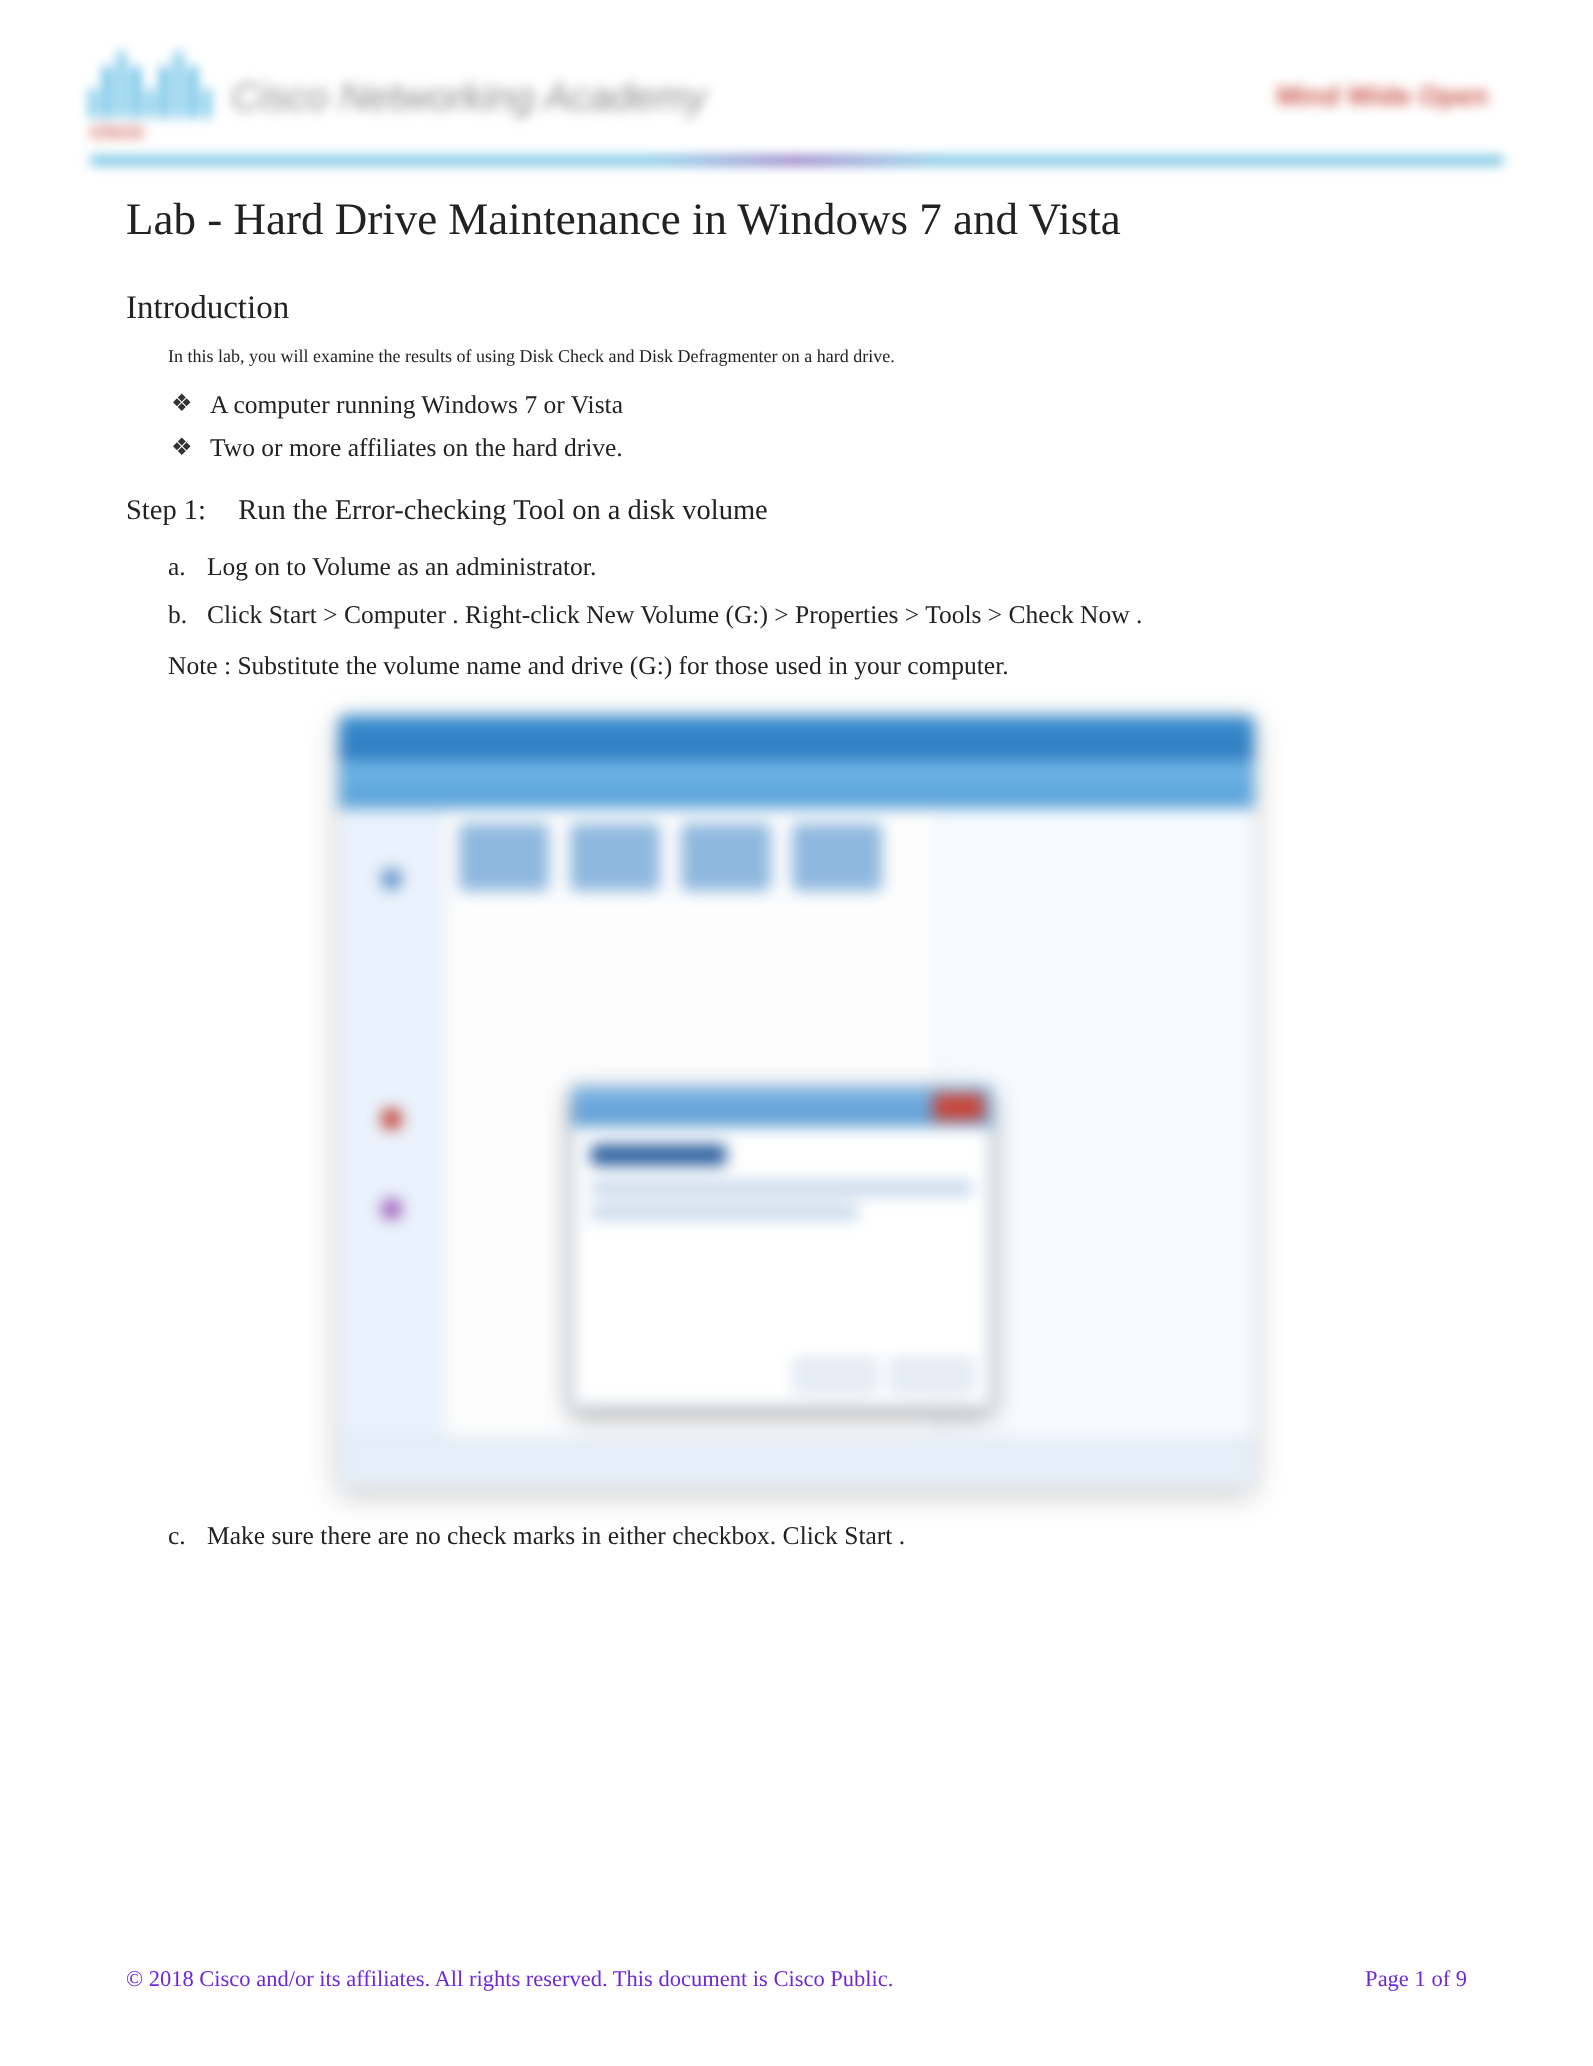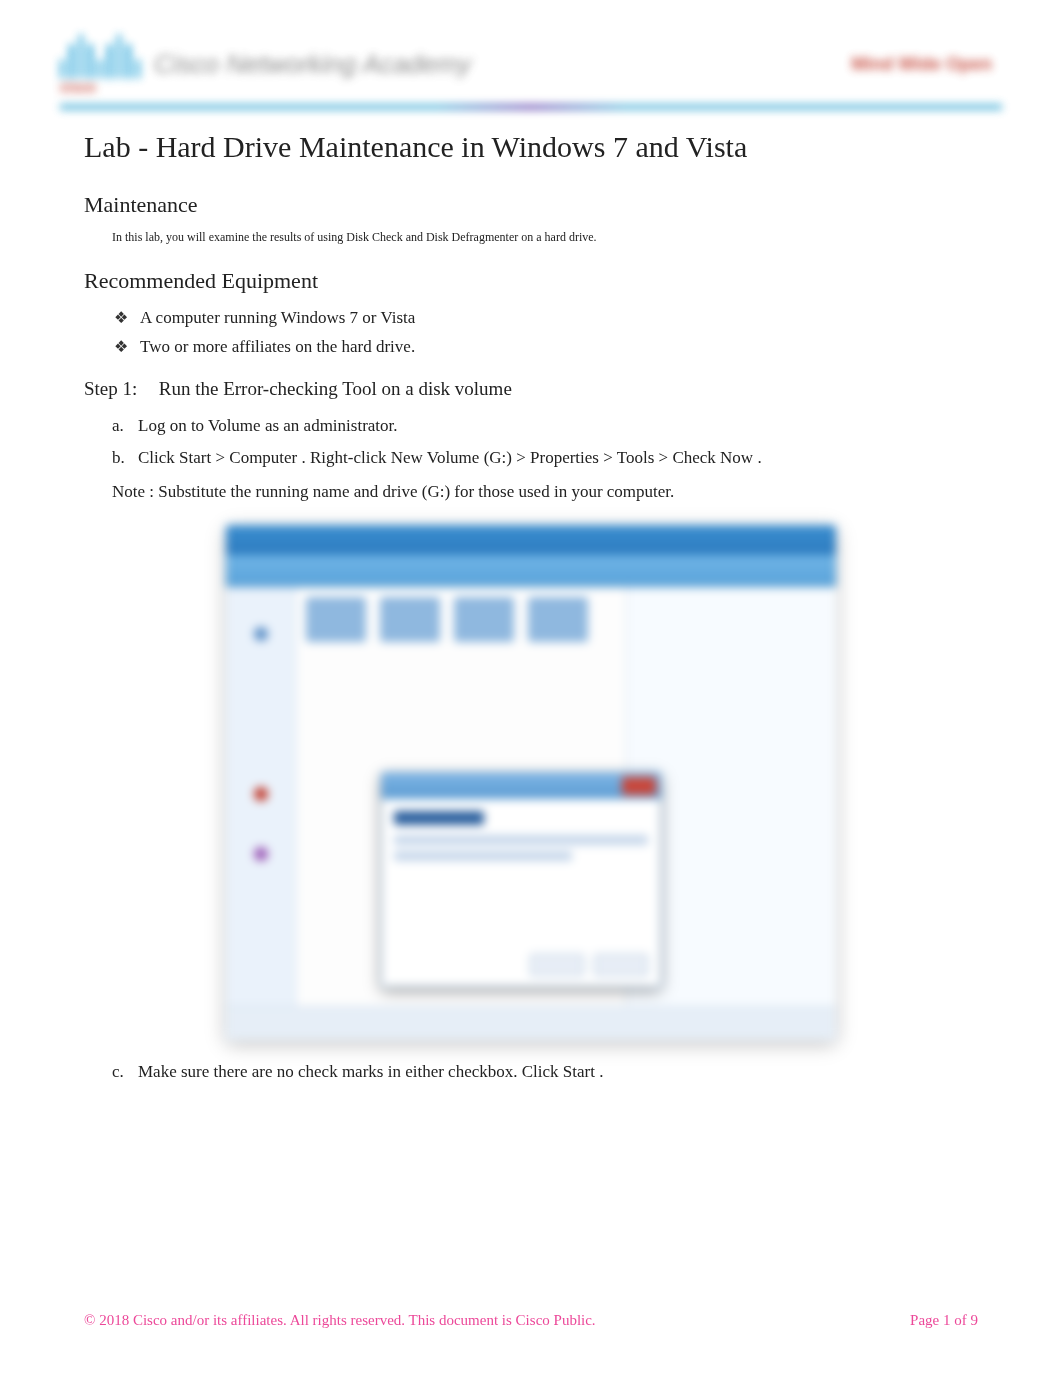--- a/index.html
+++ b/index.html
@@ -89,21 +89,21 @@
   .dialog .dlg-body{ padding:12px; }
   .dialog .dlg-heading{ height:14px; width:90px; background:#2a5f9e; margin-bottom:10px; border-radius:2px;}
   .dialog .dlg-line{ height:10px; background:#c5d6ea; margin:6px 0; border-radius:2px;}
   .dialog .dlg-line.short{ width:70%; }
   .dialog .dlg-btns{ position:absolute; bottom:10px; right:12px; display:flex; gap:10px;}
   .dialog .dlg-btns div{ width:54px;height:22px;background:#e8eef6;border:1px solid #9cb8d4;border-radius:2px;}
 
   .footer {
     position: absolute; left: 84px; right: 84px; bottom: 48px;
     display: flex; justify-content: space-between;
-    font-size: 15px; color:#ec4899;
+    font-size: 15px; color:#6d28d9;
   }
 </style>
 </head>
 <body>
 
 <div class="page">
 
   <div class="header-band">
     <div class="logo-block">
       <div>
@@ -121,24 +121,23 @@
         <div class="logo-text">cisco</div>
       </div>
       <div class="academy-text">Cisco Networking Academy</div>
     </div>
     <div class="brand-right">Mind Wide Open</div>
   </div>
 
   <div class="content">
     <h1 class="title">Lab - Hard Drive Maintenance in Windows 7 and Vista</h1>
 
-    <h2 class="section">Maintenance</h2>
+    <h2 class="section">Introduction</h2>
     <p class="intro-text">In this lab, you will examine the results of using Disk Check and Disk Defragmenter on a hard drive.</p>
 
-    <h2 class="section">Recommended Equipment</h2>
     <ul class="bullets">
       <li>
         <span class="glyph">❖</span>
         <span>A computer running Windows 7 or Vista</span>
       </li>
       <li>
         <span class="glyph">❖</span>
         <span>Two or more affiliates on the hard drive.</span>
       </li>
     </ul>
@@ -152,21 +151,21 @@
       <li>
         <span class="marker">a.</span>
         <span>Log on to Volume as an administrator.</span>
       </li>
       <li>
         <span class="marker">b.</span>
         <span>Click </span><span class="bold-seg">Start &gt; Computer</span><span> . Right-click </span><span class="bold-seg">New Volume (G:) &gt; Properties &gt; Tools &gt; Check Now</span><span> .</span>
       </li>
     </ol>
     <p class="note-line">
-      <span>Note</span><span> : Substitute the running name and drive (G:) for those used in your computer.</span>
+      <span>Note</span><span> : Substitute the volume name and drive (G:) for those used in your computer.</span>
     </p>
 
     <div class="screenshot-frame">
       <div class="win-titlebar"></div>
       <div class="win-toolbar"></div>
       <div class="win-body">
         <div class="win-sidebar">
           <div class="dot d1"></div>
           <div class="dot d2"></div>
           <div class="dot d3"></div>

